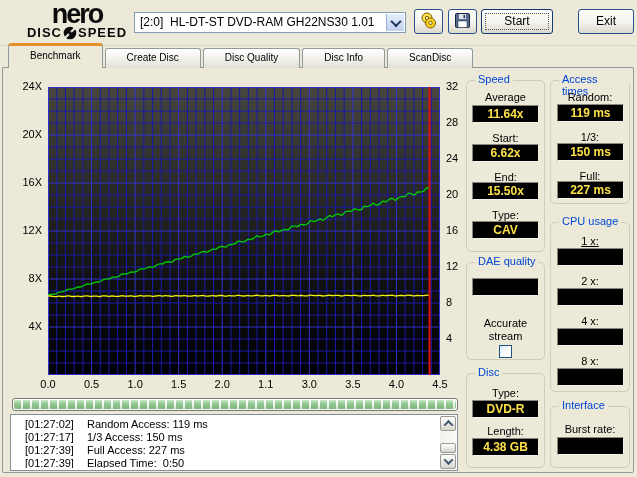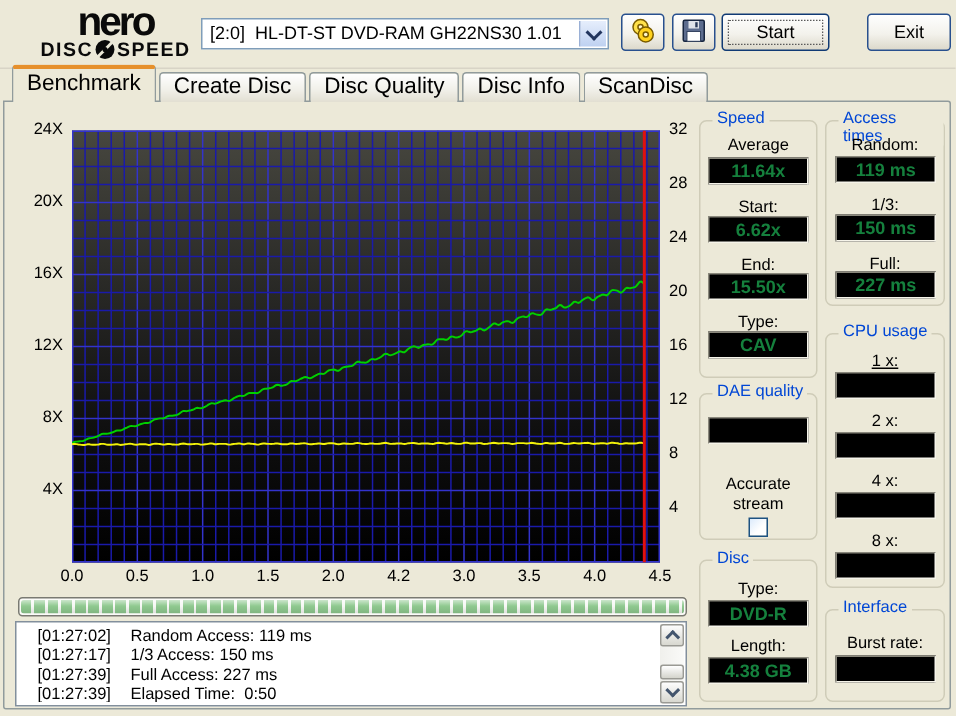--- a/index.html
+++ b/index.html
@@ -17,33 +17,33 @@
   .logo-ds{font-weight:bold;font-size:13px;letter-spacing:1px;color:#0a0a0a;display:flex;align-items:center;justify-content:center;gap:1px;line-height:14px;}
   .combo{position:absolute;left:134px;top:12px;width:272px;height:21px;background:#fff;border:1px solid #7f9db9;box-sizing:border-box;}
   .combo-text{position:absolute;left:5px;top:0;right:20px;line-height:19px;font-size:12px;white-space:pre;overflow:hidden;}
   .combo-btn{position:absolute;right:1px;top:1px;bottom:1px;width:17px;background:linear-gradient(180deg,#e6eefc,#bed1f1);border-left:1px solid #9ab0d6;display:flex;align-items:center;justify-content:center;}
   .chev{width:6px;height:6px;border-left:2px solid #21355e;border-bottom:2px solid #21355e;transform:rotate(-45deg) translate(1px,-1px);}
   .xpbtn{position:absolute;top:9px;height:25px;background:linear-gradient(180deg,#fefefe,#f3f2ec 55%,#dcd9cb);border:1px solid #28508e;border-radius:3px;box-sizing:border-box;font-size:12px;text-align:center;cursor:default;}
   .xpbtn .lbl{line-height:22px;}
   .focus-inner{position:absolute;inset:3px;border:1px dotted #5a5a5a;border-radius:1px;pointer-events:none;}
   
   .tabbar{position:absolute;left:8px;top:46px;height:22px;display:flex;align-items:flex-end;z-index:3;}
-  .tab{height:19px;line-height:18px;padding:0 9px;background:linear-gradient(180deg,#ffffff,#f0efe8 60%,#e2dfd2);border:1px solid #919b9c;border-bottom:none;border-radius:3px 3px 0 0;margin-right:2px;font-size:15px;}
+  .tab{height:19px;line-height:18px;padding:0 21px;background:linear-gradient(180deg,#ffffff,#f0efe8 60%,#e2dfd2);border:1px solid #919b9c;border-bottom:none;border-radius:3px 3px 0 0;margin-right:2px;font-size:10px;}
   .tab.active{height:22px;background:#ece9d8;border-top:3px solid #e6902c;line-height:19px;position:relative;z-index:4;}
   .tabpage{position:absolute;left:2px;top:67px;width:632px;height:406px;border:1px solid #919b9c;border-radius:0 2px 2px 2px;box-sizing:border-box;background:#ece9d8;z-index:1;}
   
   .chart-area{position:absolute;left:8px;top:80px;width:470px;height:316px;z-index:2;}
   .plot{position:absolute;left:40px;top:7px;width:392px;height:288px;background:linear-gradient(180deg,#47473f 0%,#2e2e2a 30%,#101010 68%,#000 100%);}
   .plot svg{position:absolute;left:0;top:0;}
   .tick{position:absolute;font-size:11px;color:#000;line-height:13px;}
   
   .groupbox{position:absolute;border:1px solid #cfccb8;border-radius:5px;box-sizing:border-box;z-index:2;}
   .gtitle{position:absolute;top:-8px;left:8px;background:#ece9d8;padding:0 3px;color:#0046d5;font-size:11px;}
   .flabel{position:absolute;left:0;width:100%;text-align:center;font-size:11px;}
-  .vbox{position:absolute;height:16px;background:#000;color:#15803d;font-weight:bold;font-size:12px;text-align:center;line-height:16px;border:1px solid;border-color:#8a887c #f6f4ea #f6f4ea #8a887c;box-sizing:content-box;}
+  .vbox{position:absolute;height:16px;background:#000;color:#fde047;font-weight:bold;font-size:12px;text-align:center;line-height:16px;border:1px solid;border-color:#8a887c #f6f4ea #f6f4ea #8a887c;box-sizing:content-box;}
   .checkbox{position:absolute;width:13px;height:13px;border:1px solid #1d5281;background:linear-gradient(135deg,#dcebfc,#ffffff 60%);box-sizing:border-box;}
   
   .progress{position:absolute;left:12px;top:398px;width:446px;height:13px;border:1px solid #7a7a72;border-radius:3px;background:#fbfbf8;padding:1px;box-sizing:border-box;z-index:2;}
   .progress .fill{height:100%;width:100%;border-radius:2px;background:
      linear-gradient(180deg,rgba(255,255,255,.55),rgba(255,255,255,0) 45%,rgba(0,0,0,.10)),
      repeating-linear-gradient(90deg,#8fc98f 0 7px,#f6f8f4 7px 9px);}
   .logbox{position:absolute;left:10px;top:414px;width:448px;height:57px;background:#fff;border:1px solid #828f9c;box-sizing:border-box;z-index:2;}
   .loglines{position:absolute;left:14px;top:3px;right:20px;bottom:2px;overflow:hidden;}
   .logline{line-height:13px;font-size:11px;white-space:pre;display:flex;}
   .logline .t{width:62px;flex:none;}
@@ -209,21 +209,21 @@
     <div class="tick" style="left: 438px; width: 26px; top: 108px;">20</div>
     <div class="tick" style="left: 438px; width: 26px; top: 144px;">16</div>
     <div class="tick" style="left: 438px; width: 26px; top: 180px;">12</div>
     <div class="tick" style="left: 438px; width: 26px; top: 216px;">8</div>
     <div class="tick" style="left: 438px; width: 26px; top: 252px;">4</div>
     <div class="tick" style="left: 27px; width: 26px; text-align: center; top: 298px;">0.0</div>
     <div class="tick" style="left: 70.5556px; width: 26px; text-align: center; top: 298px;">0.5</div>
     <div class="tick" style="left: 114.111px; width: 26px; text-align: center; top: 298px;">1.0</div>
     <div class="tick" style="left: 157.667px; width: 26px; text-align: center; top: 298px;">1.5</div>
     <div class="tick" style="left: 201.222px; width: 26px; text-align: center; top: 298px;">2.0</div>
-    <div class="tick" style="left: 244.778px; width: 26px; text-align: center; top: 298px;">4.2</div>
+    <div class="tick" style="left: 244.778px; width: 26px; text-align: center; top: 298px;">1.1</div>
     <div class="tick" style="left: 288.333px; width: 26px; text-align: center; top: 298px;">3.0</div>
     <div class="tick" style="left: 331.889px; width: 26px; text-align: center; top: 298px;">3.5</div>
     <div class="tick" style="left: 375.444px; width: 26px; text-align: center; top: 298px;">4.0</div>
     <div class="tick" style="left: 419px; width: 26px; text-align: center; top: 298px;">4.5</div>
   </div>
 
 <div class="groupbox" style="left:466px;top:80px;width:79px;height:172px;">
   <div class="gtitle">Speed</div>
   <div class="flabel" style="top:10px;">Average</div>
   <div class="vbox" style="left:5px;top:24px;width:65px;">11.64x</div>

